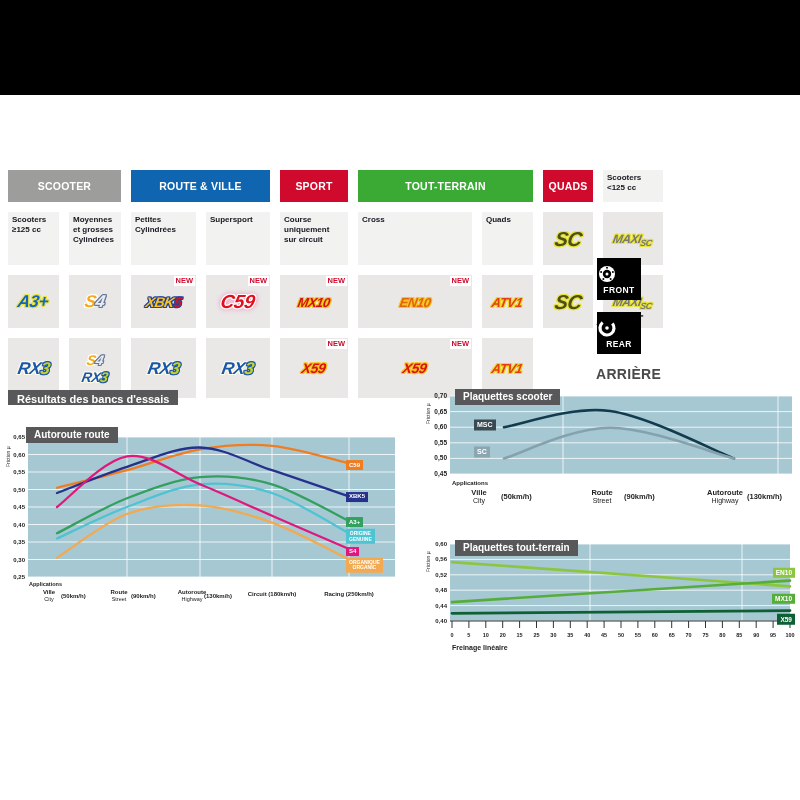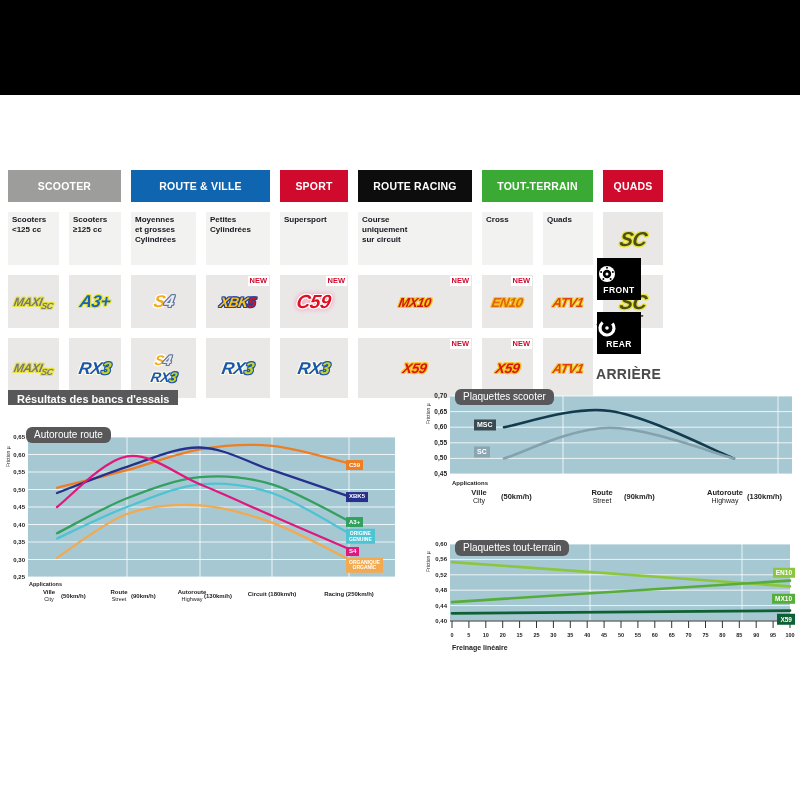--- a/index.html
+++ b/index.html
@@ -30,22 +30,22 @@
   .axle-box{background:#000000;width:44px;height:42px;margin:0 auto;display:flex;
     flex-direction:column;justify-content:center;gap:1px;}
   .axle-label{color:#fff;font-weight:bold;font-size:8.5px;letter-spacing:.4px;}
   .axle-sub{color:#4a4a4a;font-weight:bold;font-size:14px;margin-top:12px;letter-spacing:.3px;}
 
   
   .section-badge{position:absolute;left:8px;top:390px;background:#58585a;color:#fff;
     font-weight:bold;font-size:11px;padding:3px 9px 0;}
   .chart{position:absolute;}
   .chart svg{position:absolute;left:0;top:0;}
-  .chart-badge{position:absolute;background:#58585a;color:#fff;font-weight:normal;
-    font-size:10px;padding:2px 8px 3px;z-index:2;border-radius:6px;}
+  .chart-badge{position:absolute;background:#58585a;color:#fff;font-weight:bold;
+    font-size:10px;padding:2px 8px 3px;z-index:2;}
   #chart-route{left:2px;top:425px;width:398px;height:192px;}
   #chart-route .chart-badge{left:24px;top:2px;}
   #chart-scooter{left:422px;top:386px;width:378px;height:124px;}
   #chart-scooter .chart-badge{left:33px;top:3px;}
   #chart-tt{left:422px;top:536px;width:378px;height:130px;}
   #chart-tt .chart-badge{left:33px;top:4px;}
 
   .legend-badge{position:absolute;color:#fff;font-weight:bold;font-size:6px;line-height:1.15;
     padding:1.5px 3px;text-align:center;transform:translateY(-50%);z-index:2;white-space:nowrap;}
   .legend-badge.two-line{font-size:5px;}
@@ -54,21 +54,20 @@
 </head>
 <body>
 
 <div class="canvas">
   <div class="topband"></div>
 
   <div id="product-table">
       <div class="cat-cell" style="background: rgb(157, 157, 156); grid-column: span 2;">SCOOTER</div>
       <div class="cat-cell" style="background: rgb(16, 101, 177); grid-column: span 2;">ROUTE &amp; VILLE</div>
       <div class="cat-cell" style="background: rgb(207, 10, 44); grid-column: span 1;">SPORT</div>
-      <div class="cat-cell" style="background: rgb(13, 13, 13); grid-column: span 1;">ROUTE RACING</div>
       <div class="cat-cell" style="background: rgb(58, 170, 53); grid-column: span 2;">TOUT-TERRAIN</div>
       <div class="cat-cell" style="background: rgb(207, 10, 44); grid-column: span 1;">QUADS</div>
       <div class="sub-cell">
         <span>Scooters</span>
         <span>&lt;125 cc</span>
       </div>
       <div class="sub-cell">
         <span>Scooters</span>
         <span>≥125 cc</span>
       </div>

